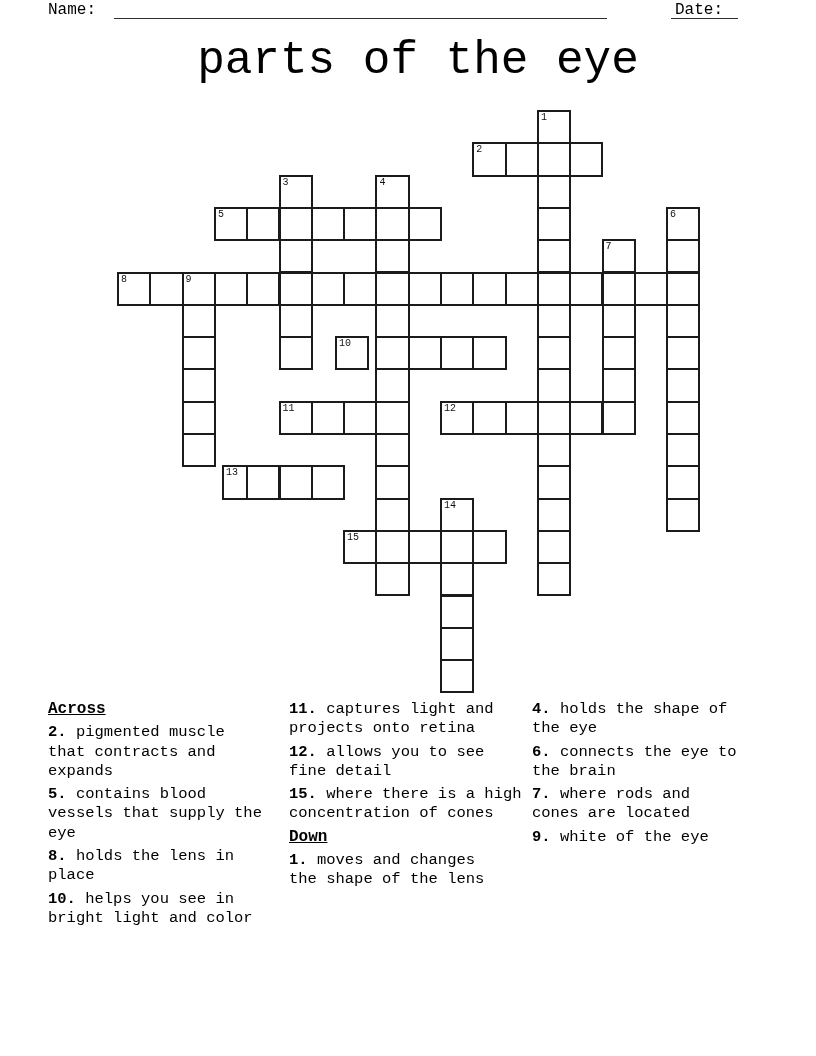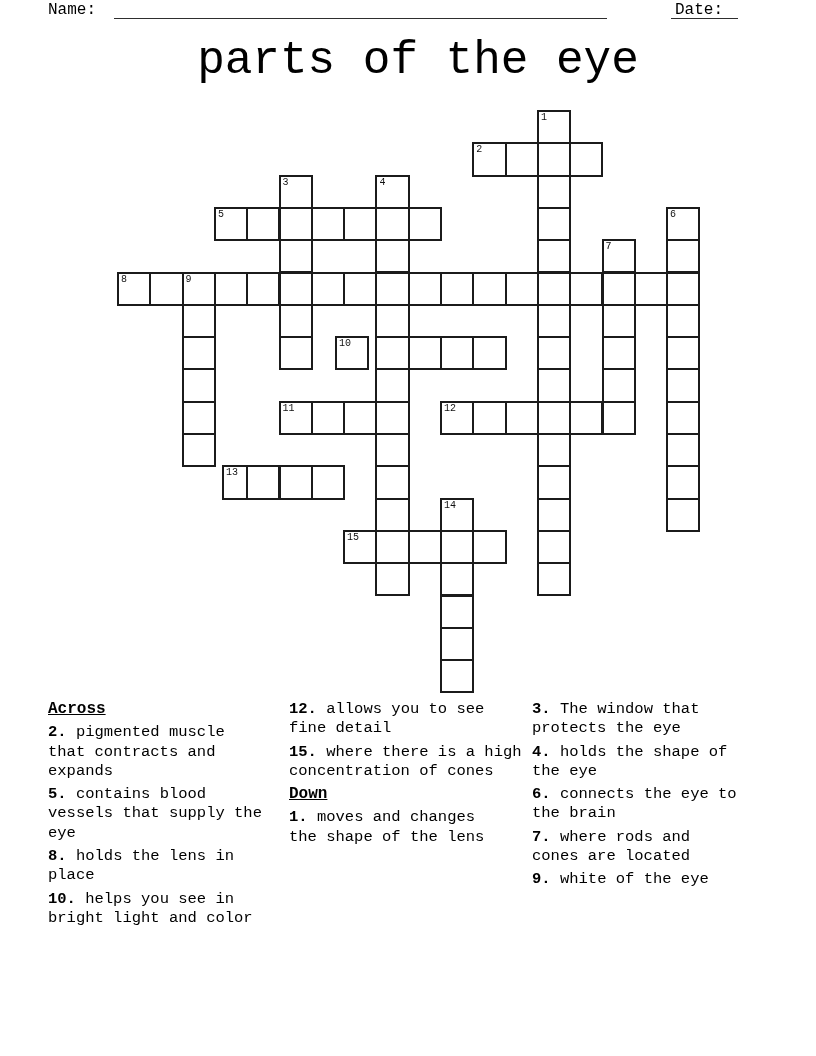--- a/index.html
+++ b/index.html
@@ -194,31 +194,31 @@
 expands</span></div>
         <div class="clue"><b>5.</b> <span class="ctext">contains blood
 vessels that supply the
 eye</span></div>
         <div class="clue"><b>8.</b> <span class="ctext">holds the lens in
 place</span></div>
         <div class="clue"><b>10.</b> <span class="ctext">helps you see in
 bright light and color</span></div>
       </div>
       <div class="clue-col col-2">
+        <div class="clue"><b>11.</b> <span class="ctext">captures light and
+projects onto retina</span></div>
         <div class="clue"><b>12.</b> <span class="ctext">allows you to see
 fine detail</span></div>
         <div class="clue"><b>15.</b> <span class="ctext">where there is a high
 concentration of cones</span></div>
         <div class="clue-heading">Down</div>
         <div class="clue"><b>1.</b> <span class="ctext">moves and changes
 the shape of the lens</span></div>
       </div>
       <div class="clue-col col-3">
-        <div class="clue"><b>3.</b> <span class="ctext">The window that
-protects the eye</span></div>
         <div class="clue"><b>4.</b> <span class="ctext">holds the shape of
 the eye</span></div>
         <div class="clue"><b>6.</b> <span class="ctext">connects the eye to
 the brain</span></div>
         <div class="clue"><b>7.</b> <span class="ctext">where rods and
 cones are located</span></div>
         <div class="clue"><b>9.</b> <span class="ctext">white of the eye</span></div>
       </div>
     </div>
 

